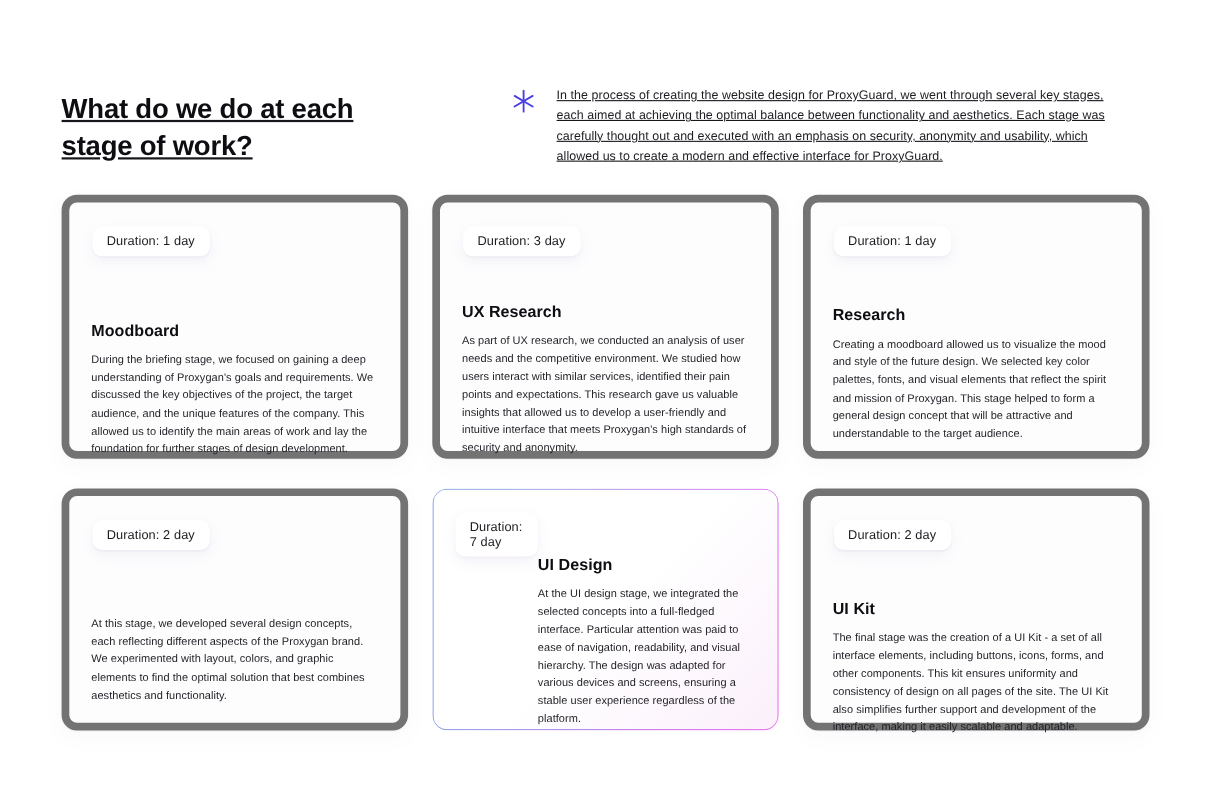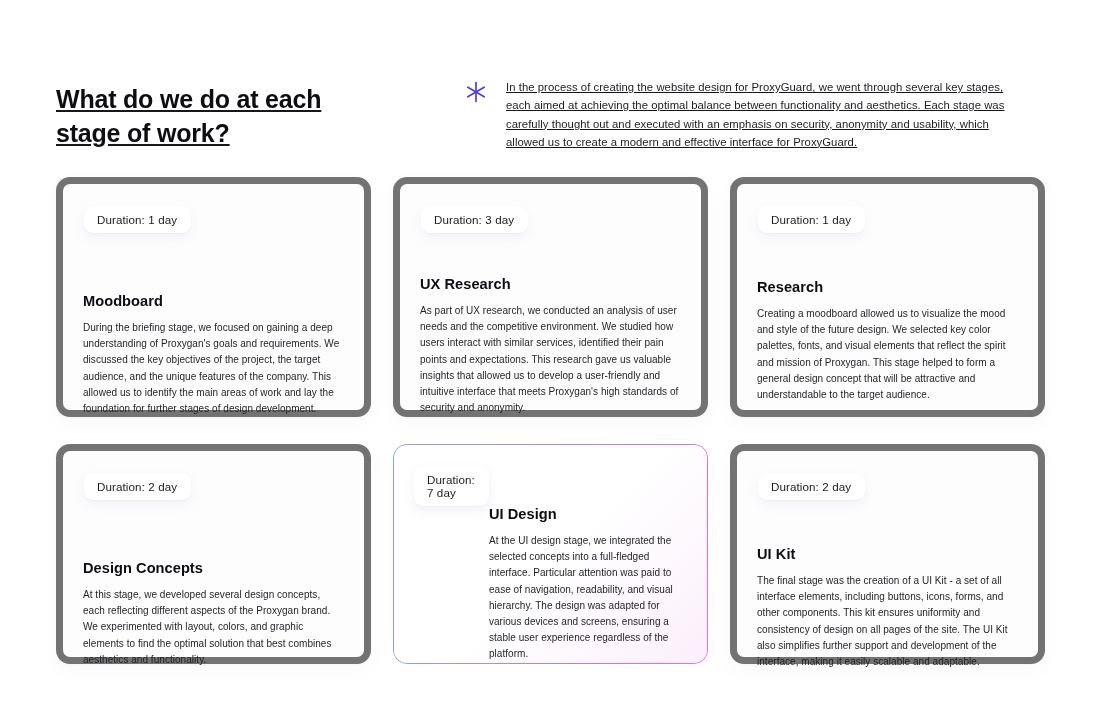--- a/index.html
+++ b/index.html
@@ -225,21 +225,20 @@
       <span class="badge">Duration: 1 day</span>
       <div class="card-body">
         <div class="card-title">Research</div>
         <div class="card-text">Creating a moodboard allowed us to visualize the mood and style of the future design. We selected key color palettes, fonts, and visual elements that reflect the spirit and mission of Proxygan. This stage helped to form a general design concept that will be attractive and understandable to the target audience.</div>
       </div>
     </div>
 
     <div class="card row2 t-low">
       <span class="badge">Duration: 2 day</span>
       <div class="card-body">
-        <div class="card-title">Design Concepts</div>
         <div class="card-text">At this stage, we developed several design concepts, each reflecting different aspects of the Proxygan brand. We experimented with layout, colors, and graphic elements to find the optimal solution that best combines aesthetics and functionality.</div>
       </div>
     </div>
 
     <div class="card row2 highlight">
       <div class="inner">
         <span class="badge">Duration: 7 day</span>
         <div class="card-body" style="margin-top:40px;">
           <div class="card-title">UI Design</div>
           <div class="card-text">At the UI design stage, we integrated the selected concepts into a full-fledged interface. Particular attention was paid to ease of navigation, readability, and visual hierarchy. The design was adapted for various devices and screens, ensuring a stable user experience regardless of the platform.</div>

